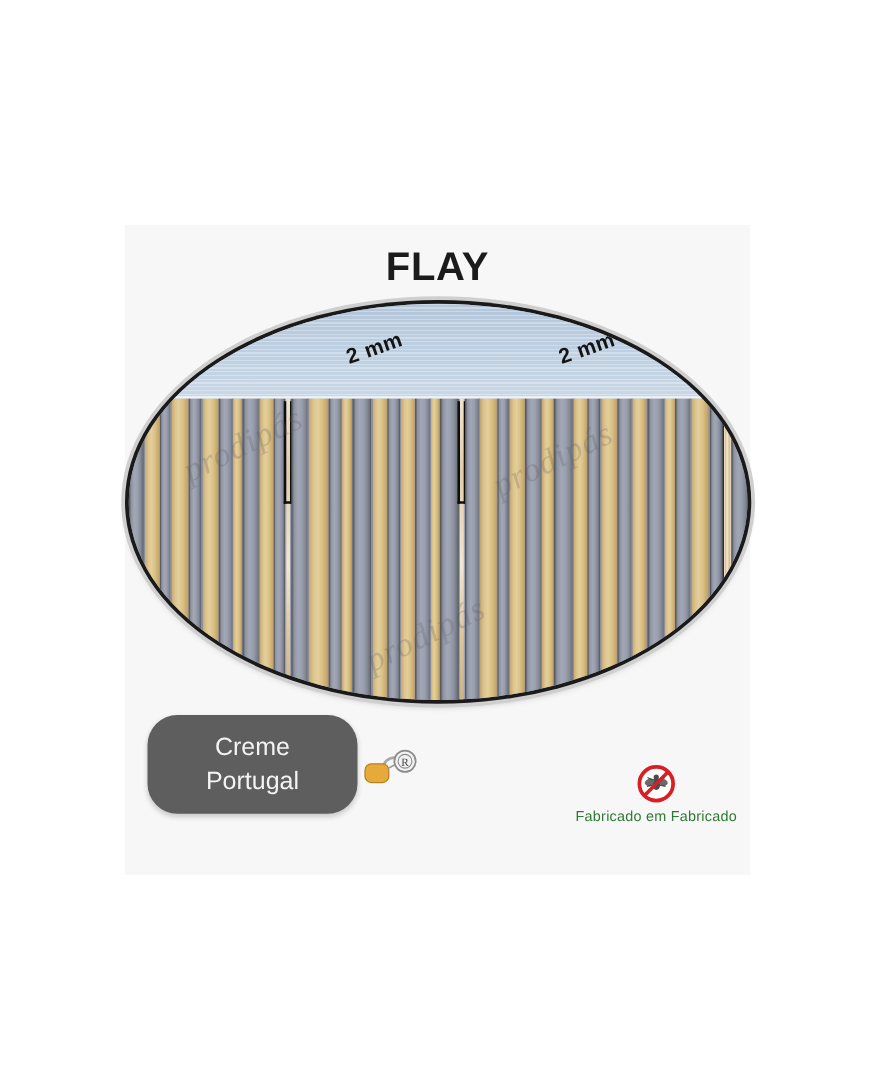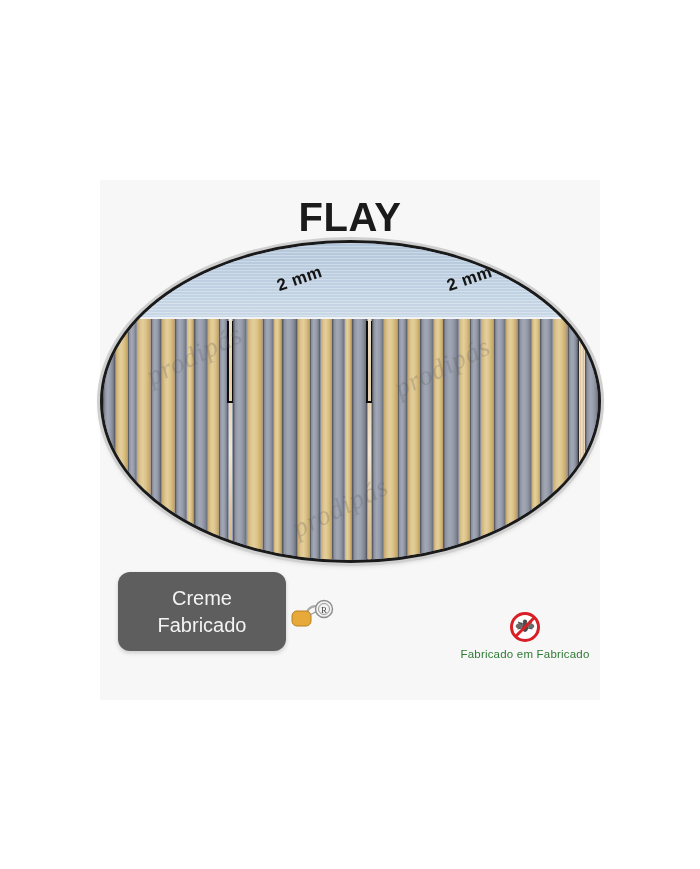--- a/index.html
+++ b/index.html
@@ -25,21 +25,21 @@
     background: #f7f7f7;
   }
 
   
   #product-title {
     position: absolute;
     left: 0;
     top: 15px;
     width: 500px;
     text-align: center;
-    font-size: 40px;
+    font-size: 32px;
     font-weight: bold;
     letter-spacing: 0.5px;
     color: #1b1b1b;
     font-family: "Liberation Sans", sans-serif;
   }
 
   
   #sample-oval-wrap {
     position: absolute;
     left: 3px;
@@ -176,21 +176,21 @@
   #watermark-3 { left: 300px; top: 130px; font-size: 27px; }
 
   
   #color-badge {
     position: absolute;
     left: 18px;
     top: 392px;
     width: 168px;
     height: 79px;
     background: #5e5e5e;
-    border-radius: 12px;
+    border-radius: 24px;
     color: #f3f3f3;
     display: flex;
     flex-direction: column;
     align-items: center;
     justify-content: center;
     font-family: "Liberation Sans", sans-serif;
     font-size: 20px;
     line-height: 1.32;
     box-shadow: 0 2px 4px rgba(0,0,0,0.18);
   }
@@ -300,21 +300,21 @@
 
       <div class="watermark" id="watermark-1">prodipás</div>
       <div class="watermark" id="watermark-2">prodipás</div>
       <div class="watermark" id="watermark-3">prodipás</div>
 
     </div>
   </div>
 
   <div id="color-badge">
     <span>Creme</span>
-    <span>Fabricado</span>
+    <span>Portugal</span>
   </div>
 
   <div id="trademark-lock">
     <svg width="44" height="36" viewBox="0 0 44 36">
 
       <path d="M17 16 C17 9, 26 6, 30 10" stroke="#a9a9a9" stroke-width="2.2" fill="none"></path>
 
       <rect x="2" y="13" width="19" height="15" rx="5" fill="#e8a93b" stroke="#b8821f" stroke-width="1"></rect>
 
       <line x1="20" y1="17" x2="29" y2="12" stroke="#9a9a9a" stroke-width="1.2"></line>

